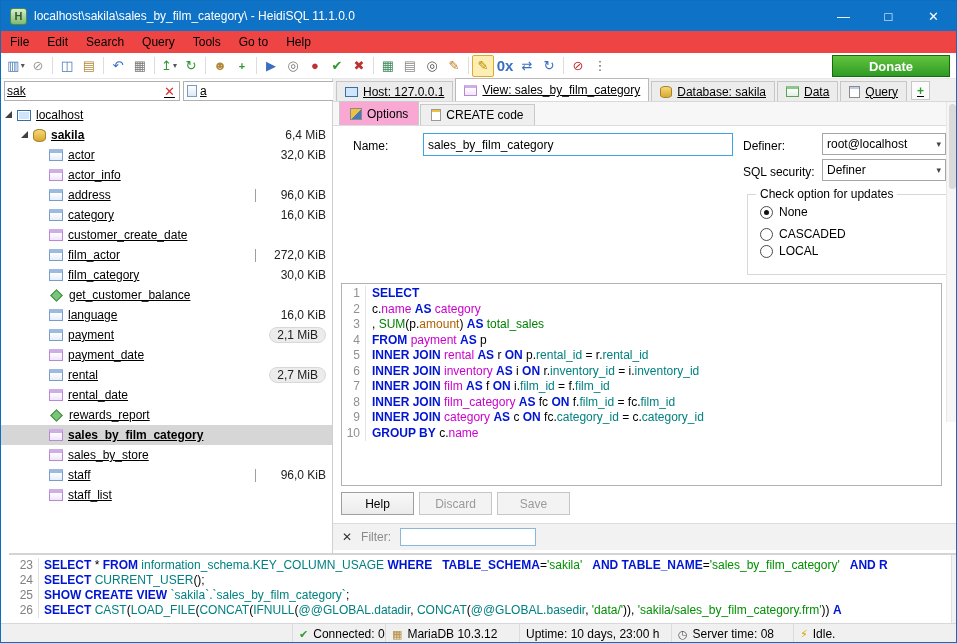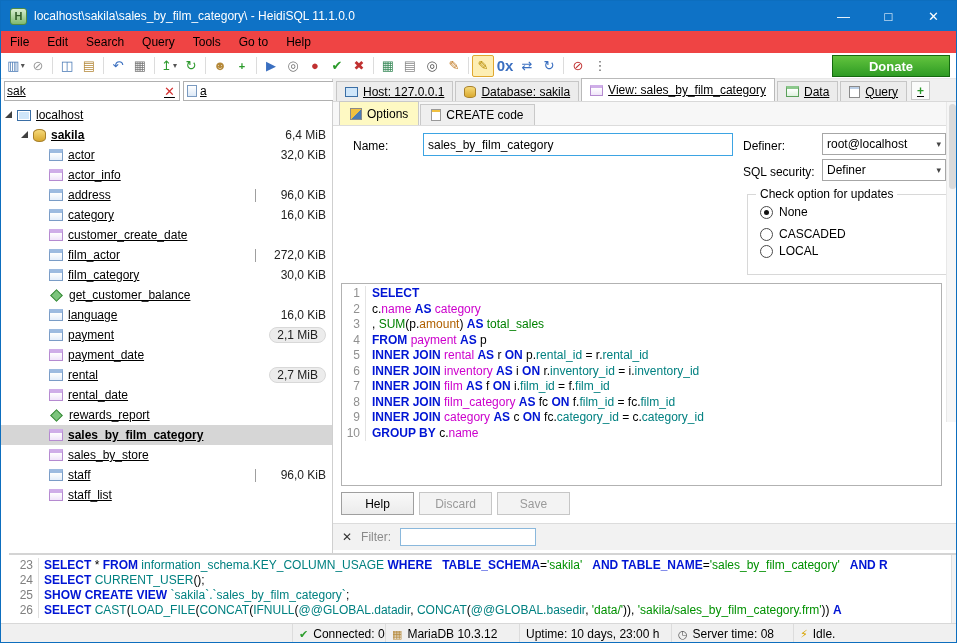--- a/index.html
+++ b/index.html
@@ -61,21 +61,21 @@
   .tabico.host-icon{width:13px;height:10px;border:1px solid #3a6ea5;background:#cfe6fa;}
   .tabico.database-icon{width:12px;height:12px;background:linear-gradient(#f6d979,#d9a92f);border:1px solid #a8812a;border-radius:5px/3px;}
   .tabico.view-icon{width:13px;height:11px;border:1px solid #b58ad0;background:linear-gradient(#fff,#f0e4fa);border-top:3px solid #cfaee8;}
   .tabico.data-icon{width:13px;height:11px;border:1px solid #5aa05a;background:linear-gradient(#fff,#dff2df);border-top:3px solid #8cc88c;}
   .tabico.query-icon{width:11px;height:12px;border:1px solid #8a8a8a;background:#fff;box-shadow:inset 0 2px 0 #bcd0e8;}
   .tab-add{width:19px;height:19px;margin-left:2px;margin-bottom:1px;border:1px solid #c6c6c6;background:#fbfbfb;color:#2a9a2a;font-weight:bold;display:flex;align-items:center;justify-content:center;}
 
   .content{flex:1;position:relative;background:#fff;}
   .subtabs{position:absolute;top:0;left:0;right:0;height:24px;display:flex;align-items:flex-end;padding-left:6px;background:#f7f7f7;border-bottom:1px solid #dcdcdc;}
   .subtab{height:21px;padding:0 10px;display:flex;align-items:center;gap:5px;background:#efefef;border:1px solid #c9c9c9;border-bottom:none;margin-right:1px;}
-  .subtab.active{background:#fef9c3;height:24px;}
+  .subtab.active{background:#f9a8d4;height:24px;}
   .stico.options-icon{width:12px;height:12px;background:linear-gradient(135deg,#f0c040 50%,#4a7ab5 50%);border:1px solid #8a8a8a;}
   .stico.create-code-icon{width:10px;height:12px;border:1px solid #999;background:#fff;box-shadow:inset 0 2px 0 #f0c040;}
 
   .flabel{position:absolute;white-space:nowrap;}
   .name-input{position:absolute;left:90px;top:31px;width:310px;height:23px;border:1px solid #3da4e3;padding:0 4px;font-size:12px;outline:none;}
   .combo{position:absolute;display:flex;align-items:center;justify-content:space-between;border:1px solid #a6a6a6;background:#fff;height:22px;padding:0 4px;}
   .combo .ca{color:#444;font-size:9px;margin-left:4px;}
   .combo.definer{left:489px;top:31px;width:124px;}
   .combo.security{left:489px;top:57px;width:124px;}
 
@@ -390,27 +390,27 @@
           </div>
         </div>
     </div>
 
     <div class="right-panel">
       <div class="tabbar" id="tabbar">
           <div class="tab">
             <span class="tabico host-icon"></span>
             <span>Host: 127.0.0.1</span>
           </div>
+          <div class="tab active">
+            <span class="tabico view-icon"></span>
+            <span>View: sales_by_film_category</span>
+          </div>
           <div class="tab">
             <span class="tabico database-icon"></span>
             <span>Database: sakila</span>
-          </div>
-          <div class="tab active">
-            <span class="tabico view-icon"></span>
-            <span>View: sales_by_film_category</span>
           </div>
           <div class="tab">
             <span class="tabico data-icon"></span>
             <span>Data</span>
           </div>
           <div class="tab">
             <span class="tabico query-icon"></span>
             <span>Query</span>
           </div>
           <div class="tab-add">+</div>

